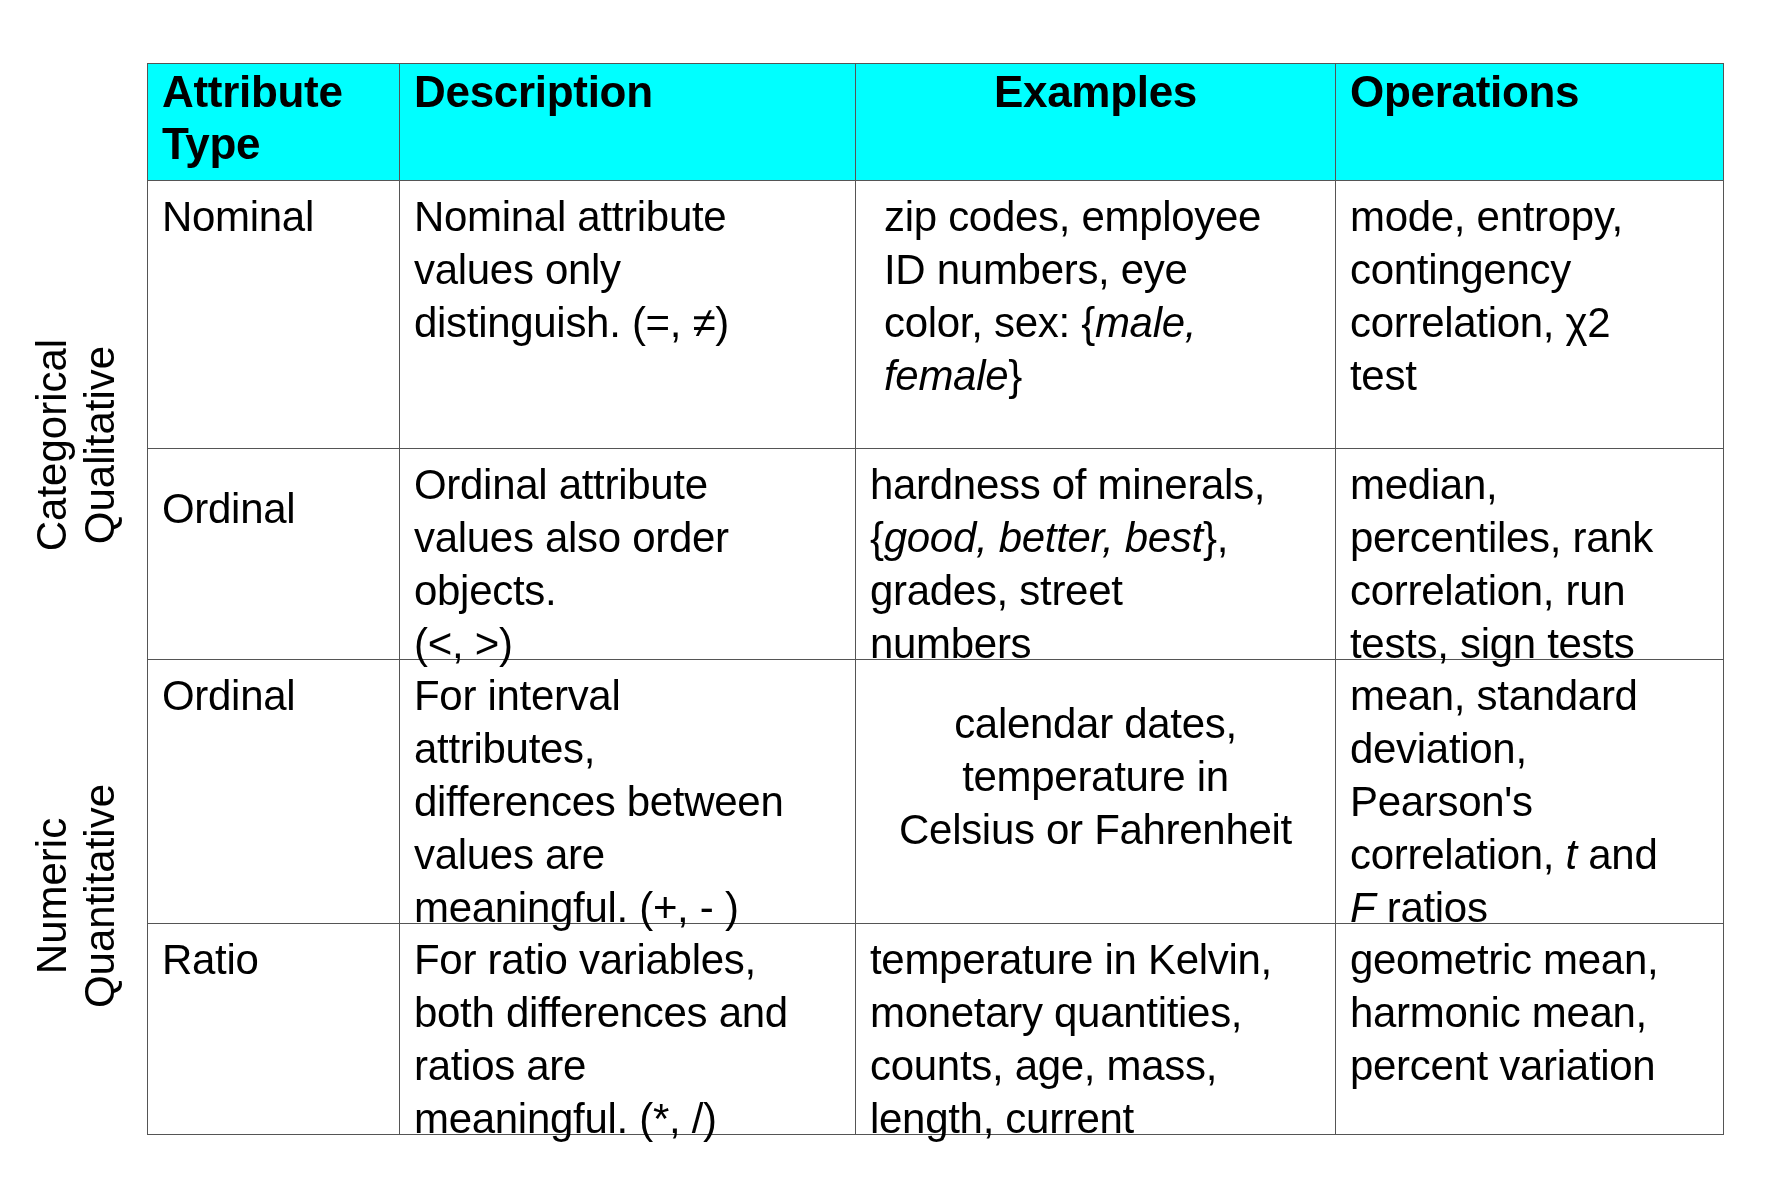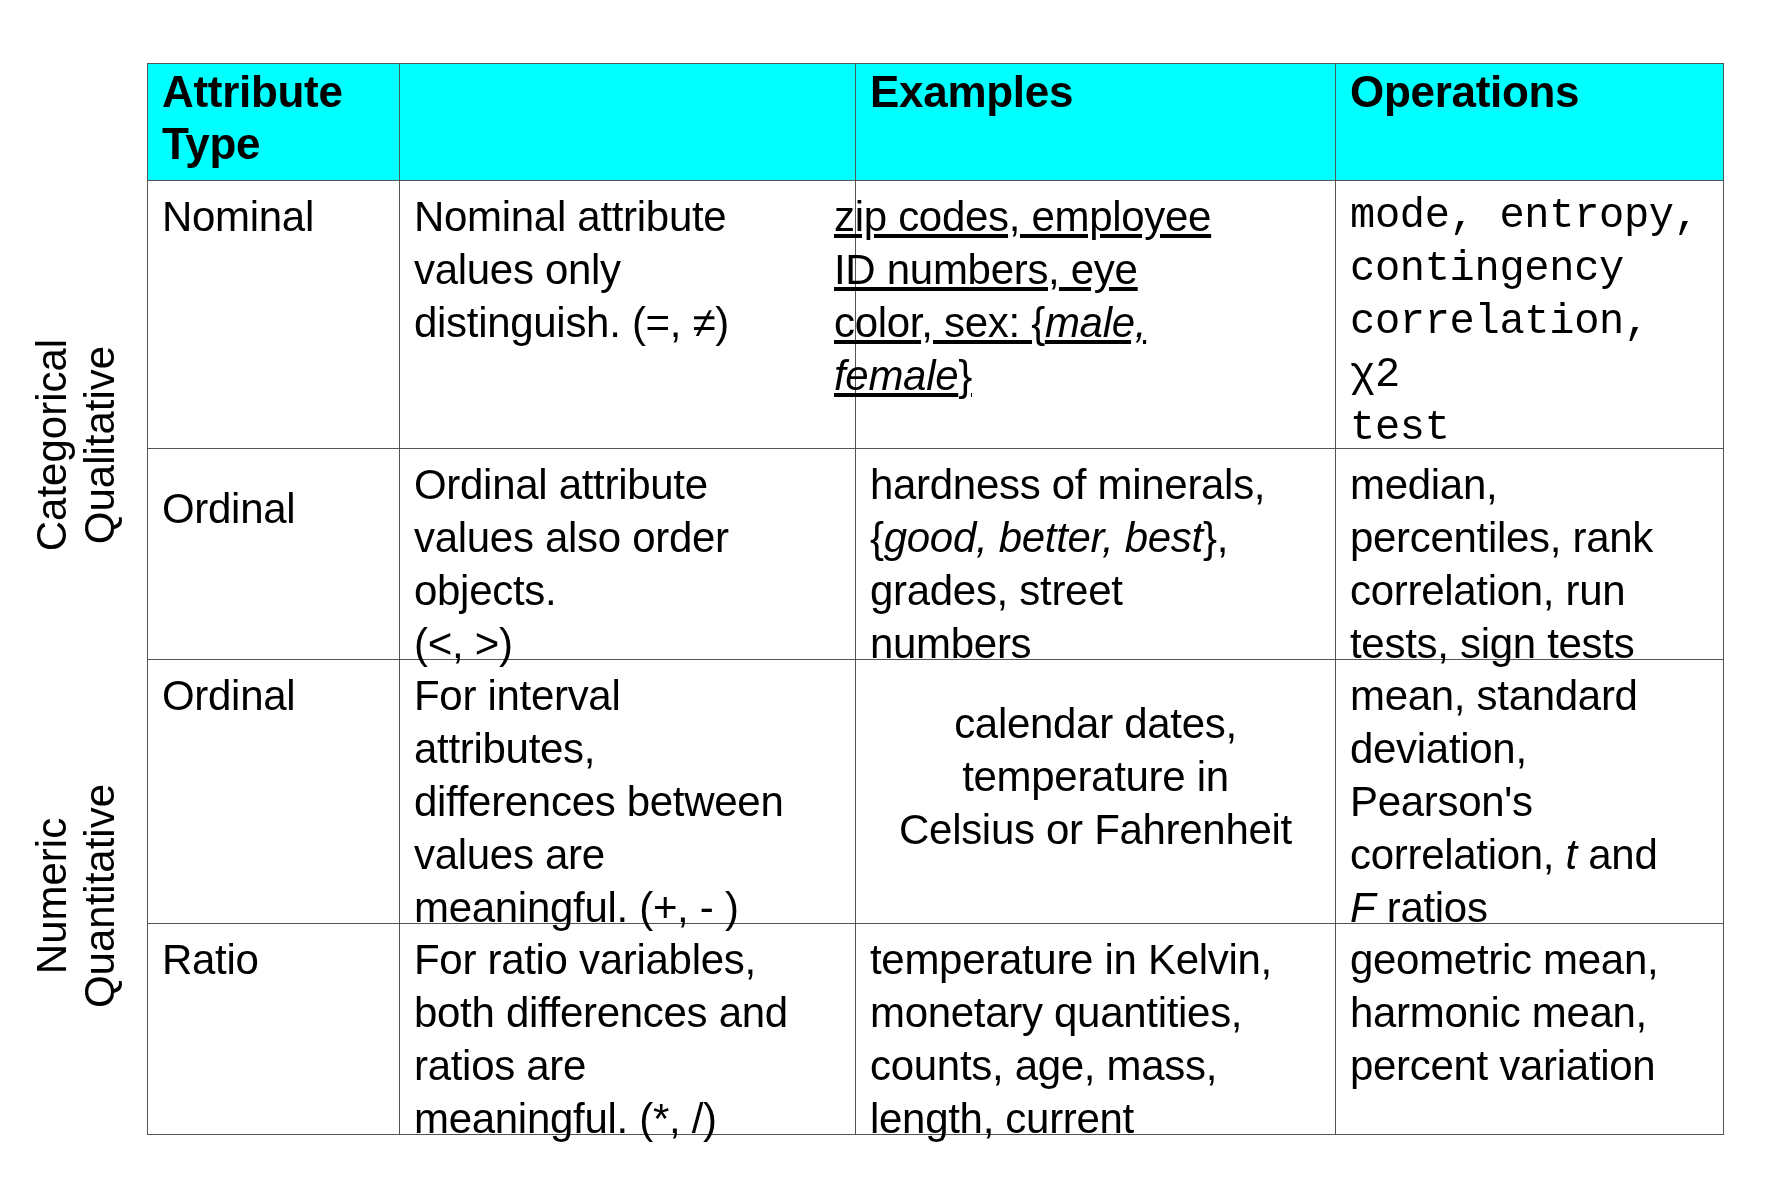--- a/index.html
+++ b/index.html
@@ -7,21 +7,21 @@
          font-family:"Liberation Sans", sans-serif; color:#000; }
   .tbl { position:absolute; left:147px; top:63px; width:1577px; height:1072px;
          border:1.5px solid #555; box-sizing:border-box; }
   .hdr { position:absolute; left:0; top:0; width:100%; height:117px; background:#00ffff;
          border-bottom:1.5px solid #555; box-sizing:border-box; }
   .vline { position:absolute; top:0; bottom:0; width:0; border-left:1.5px solid #555; }
   .hline { position:absolute; left:0; right:0; height:0; border-top:1.5px solid #555; }
   .cell { position:absolute; box-sizing:border-box; padding:9px 14px 0 14px;
           font-size:42px; line-height:53px; white-space:pre-line; letter-spacing:-0.3px; }
   .hcell { font-weight:bold; font-size:44px; line-height:52px; padding-top:2px; }
-  .center { text-align:left; }
+  .center { text-align:center; }
   .side { position:absolute; transform:rotate(-90deg); transform-origin:center center;
           font-size:42px; line-height:48px; text-align:center; white-space:pre-line; width:300px; }
   i { font-style:italic; }
 </style>
 </head>
 <body>
 
 <div class="side" style="left:-72px; top:395px; height:100px;">Categorical
 Qualitative</div>
 <div class="side" style="left:-72px; top:846px; height:100px;">Numeric
@@ -32,33 +32,34 @@
 
   <div class="vline" style="left:251px;"></div>
   <div class="vline" style="left:707px;"></div>
   <div class="vline" style="left:1187px;"></div>
   <div class="hline" style="top:384px;"></div>
   <div class="hline" style="top:595px;"></div>
   <div class="hline" style="top:859px;"></div>
 
   <div class="cell hcell" style="left:0; top:0; width:252px;">Attribute
 Type</div>
+  <div class="cell hcell" style="left:252px; top:0; width:455px;">Description</div>
   <div class="cell hcell center" style="left:708px; top:0; width:479px;">Examples</div>
   <div class="cell hcell" style="left:1188px; top:0; width:388px;">Operations</div>
 
   <div>
     <div class="cell" style="left:0; top:117px; width:252px;">Nominal</div>
     <div class="cell" style="left:252px; top:117px; width:455px;">Nominal attribute
 values only
 distinguish. (=, ≠)</div>
-    <div class="cell" style="left:672px; top:117px; width:479px;text-decoration:underline;"><span>zip codes, employee
+    <div class="cell" style="left:722px; top:117px; width:479px;"><span>zip codes, employee
 ID numbers, eye
 color, sex: {</span><i>male,
 female</i><span>}</span></div>
-    <div class="cell" style="left:1188px; top:117px; width:388px;font-family:Liberation Mono, monospace;"><span>mode, entropy,
+    <div class="cell" style="left:1188px; top:117px; width:388px;"><span>mode, entropy,
 contingency
 correlation, </span><span>χ2</span><span>
 test</span></div>
   </div>
 
   <div>
     <div class="cell" style="left:0; top:385px; width:252px;margin-top:24px;">Ordinal</div>
     <div class="cell" style="left:252px; top:385px; width:455px;">Ordinal attribute
 values also order
 objects.

